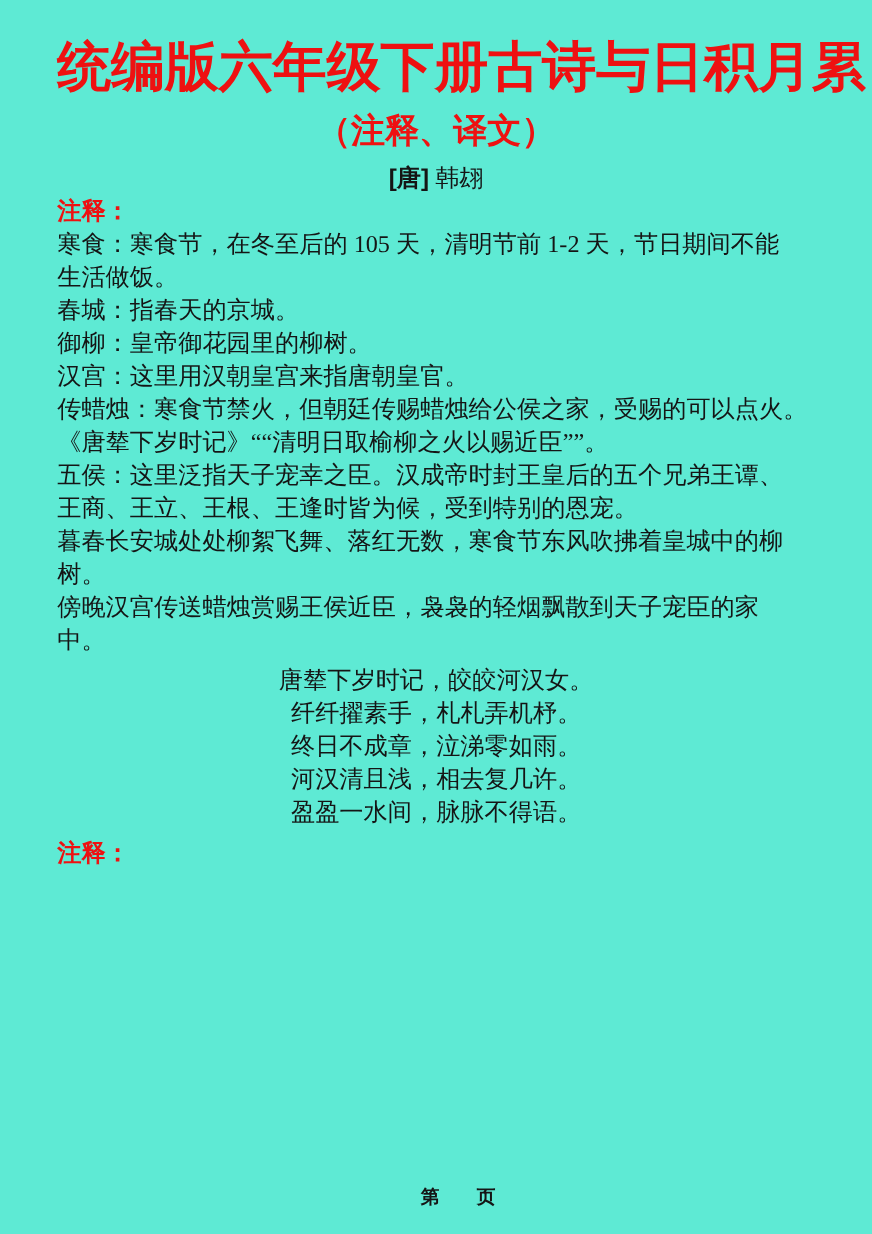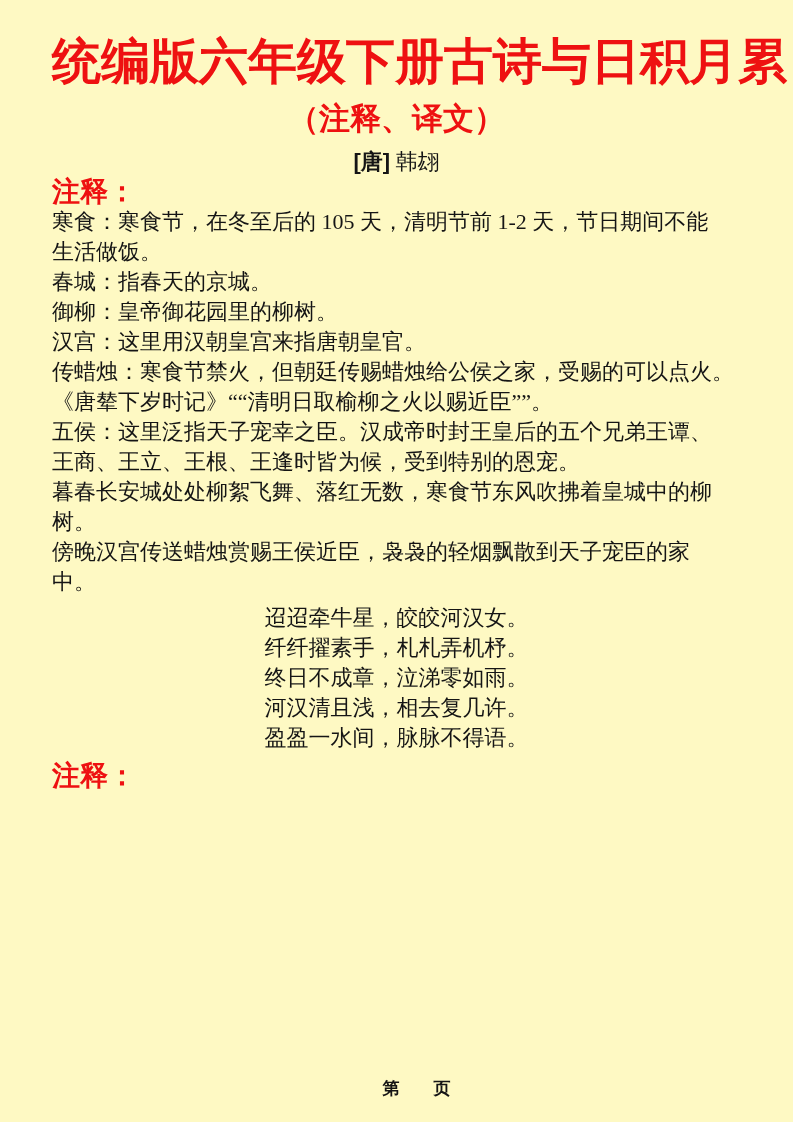--- a/index.html
+++ b/index.html
@@ -6,21 +6,21 @@
   body {
     background: #ffffff;
     font-family: "Liberation Serif", "DejaVu Serif", serif;
     color: var(--ink, #151515);
   }
   .page {
     position: relative;
     width: 793px;
     height: 1122px;
     margin: 0 auto;
-    background: #fef9c3;
+    background: #5eead4;
     overflow: hidden;
     box-sizing: border-box;
     padding: 0 52px;
   }
   .doc-title {
     margin: 28px 0 0 0;
     text-align: center;
     color: var(--accent, #ee1111);
     font-size: 49px;
     line-height: 66px;
@@ -52,21 +52,21 @@
     line-height: 31px;
   }
   .poem.second { line-height: 30px; margin-top: 6px; }
   .poem-title { font-weight: 700; }
   .poem-author { font-weight: 400; }
   .poem-author .dynasty { font-weight: 700; font-family: "Liberation Sans", "DejaVu Sans", sans-serif; }
   .poem-lines { white-space: pre-line; }
   .section-label {
     color: var(--accent, #ee1111);
     font-weight: 700;
-    font-size: 28px;
+    font-size: 22px;
     line-height: 30px;
     margin-top: 0;
   }
   .body-block {
     font-size: 22px;
     line-height: 30px;
     white-space: pre-line;
     text-align: left;
   }
   .footer {
@@ -110,21 +110,21 @@
 五侯：这里泛指天子宠幸之臣。汉成帝时封王皇后的五个兄弟王谭、
 王商、王立、王根、王逢时皆为候，受到特别的恩宠。</div>
 
 
   <div class="body-block">暮春长安城处处柳絮飞舞、落红无数，寒食节东风吹拂着皇城中的柳
 树。
 傍晚汉宫传送蜡烛赏赐王侯近臣，袅袅的轻烟飘散到天子宠臣的家
 中。</div>
 
   <div class="poem second">
-    <div class="poem-lines">迢迢牵牛星，皎皎河汉女。
+    <div class="poem-lines">唐辇下岁时记，皎皎河汉女。
 纤纤擢素手，札札弄机杼。
 终日不成章，泣涕零如雨。
 河汉清且浅，相去复几许。
 盈盈一水间，脉脉不得语。</div>
   </div>
 
   <div class="section-label" style="margin-top:8px;">注释：</div>
 
   <div class="footer">第　　页</div>
 

